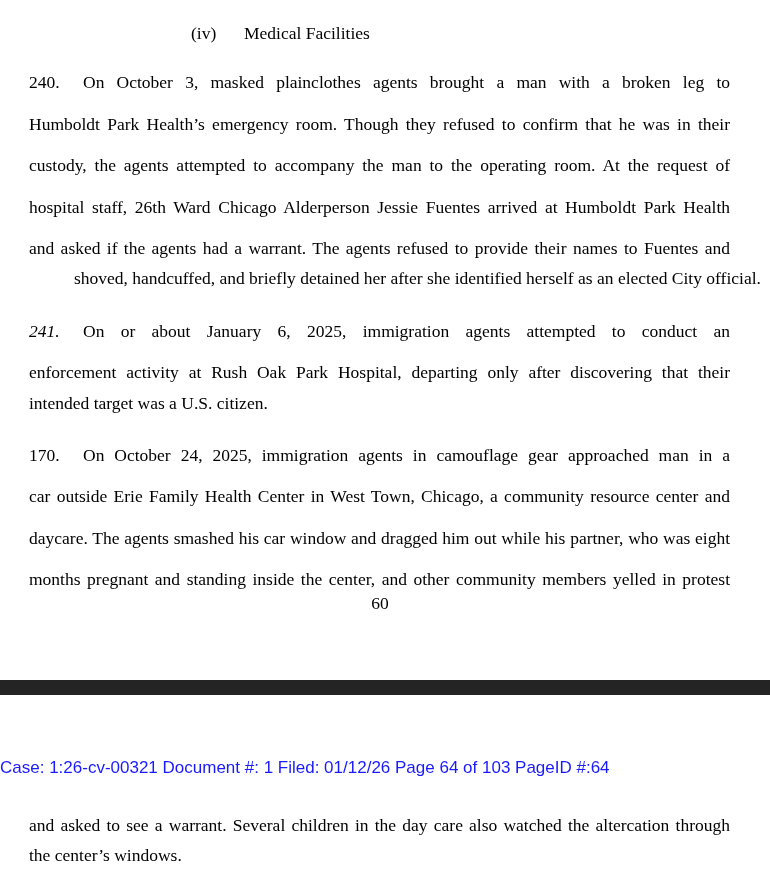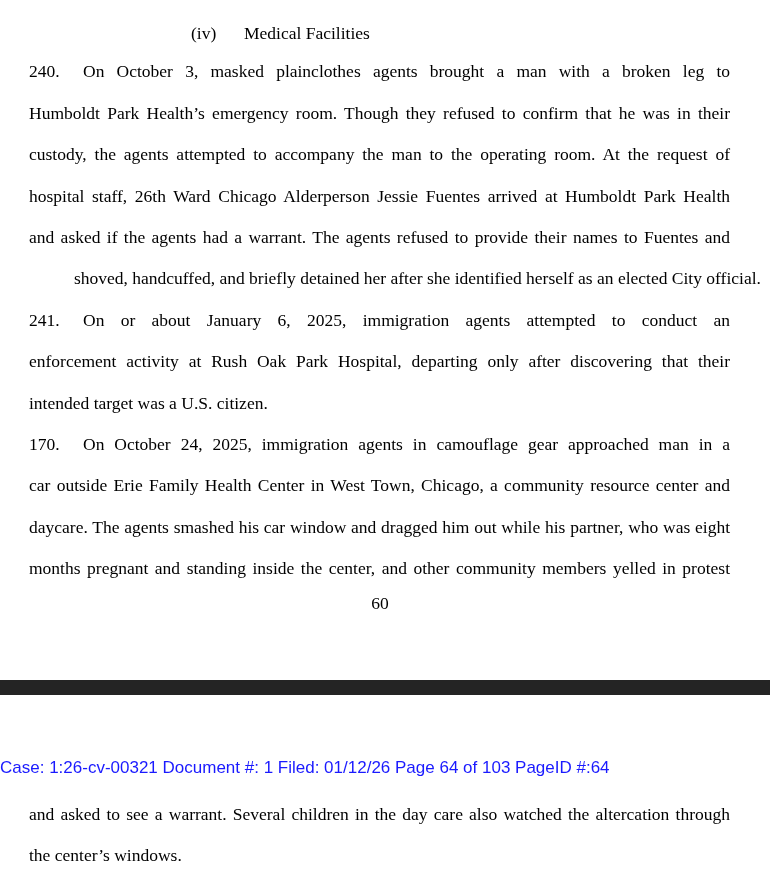--- a/index.html
+++ b/index.html
@@ -1,20 +1,20 @@
 <!DOCTYPE html>
 <html><head>
   <meta charset="utf-8">
   <style>
     html, body { margin: 0; padding: 0; background: #ffffff; }
     body { width: 770px; height: 883px; position: relative; overflow: hidden; }
     .page { position: absolute; left: 0; top: 8px; width: 770px; height: 680px; background: #fff; }
     .serif { font-family: "Liberation Serif", "DejaVu Serif", serif; font-size: 17.5px; color: #000; }
     .line { position: absolute; left: 29px; width: 701px; white-space: nowrap; line-height: 20px; }
-    .just { text-align: justify; text-align-last: justify; white-space: normal; }
+    .just { text-align: justify; text-align-last: justify; white-space: normal; margin-top: 11px; }
     .heading { position: absolute; top: 15px; left: 191px; line-height: 20px; }
     .heading .roman { display: inline-block; width: 53px; }
     .pnum { display: inline-block; width: 54px; }
     .pagenum { position: absolute; top: 585px; left: 0; width: 760px; text-align: center; line-height: 20px; }
     .divider { position: absolute; left: 0; top: 680px; width: 770px; height: 15px; background: #242424; }
     .banner { position: absolute; top: 712px; left: 0; width: 760px; text-align: left;
               font-family: Liberation Sans, sans-serif; font-size: 17px; color: #1a1aff; line-height: 20px; margin-top: 46px; }
   </style>
 </head>
 <body>
@@ -27,21 +27,21 @@
   <div class="line serif just" style="top:53px; padding-left:54px; width:647px;">
     <span class="pnum" style="margin-left:-54px;">240.</span><span>On October 3, masked plainclothes agents brought a man with a broken leg to</span>
   </div>
   <div class="line serif just" style="top:95px;">Humboldt Park Health’s emergency room. Though they refused to confirm that he was in their</div>
   <div class="line serif just" style="top:136px;">custody, the agents attempted to accompany the man to the operating room. At the request of</div>
   <div class="line serif just" style="top:178px;">hospital staff, 26th Ward Chicago Alderperson Jessie Fuentes arrived at Humboldt Park Health</div>
   <div class="line serif just" style="top:219px;">and asked if the agents had a warrant. The agents refused to provide their names to Fuentes and</div>
   <div class="line serif" style="top:260px;margin-left:45px;">shoved, handcuffed, and briefly detained her after she identified herself as an elected City official.</div>
 
   <div class="line serif just" style="top:302px; padding-left:54px; width:647px;">
-    <span class="pnum" style="margin-left:-54px;">241.</span><span>On or about January 6, 2025, immigration agents attempted to conduct an</span>
+    <span class="pnum" style="margin-left:-54px;font-style:italic;">241.</span><span>On or about January 6, 2025, immigration agents attempted to conduct an</span>
   </div>
   <div class="line serif just" style="top:343px;">enforcement activity at Rush Oak Park Hospital, departing only after discovering that their</div>
   <div class="line serif" style="top:385px;">intended target was a U.S. citizen.</div>
 
   <div class="line serif just" style="top:426px; padding-left:54px; width:647px;">
     <span class="pnum" style="margin-left:-54px;">170.</span><span>On October 24, 2025, immigration agents in camouflage gear approached man in a</span>
   </div>
   <div class="line serif just" style="top:467px;">car outside Erie Family Health Center in West Town, Chicago, a community resource center and</div>
   <div class="line serif just" style="top:509px;">daycare. The agents smashed his car window and dragged him out while his partner, who was eight</div>
   <div class="line serif just" style="top:550px;">months pregnant and standing inside the center, and other community members yelled in protest</div>

